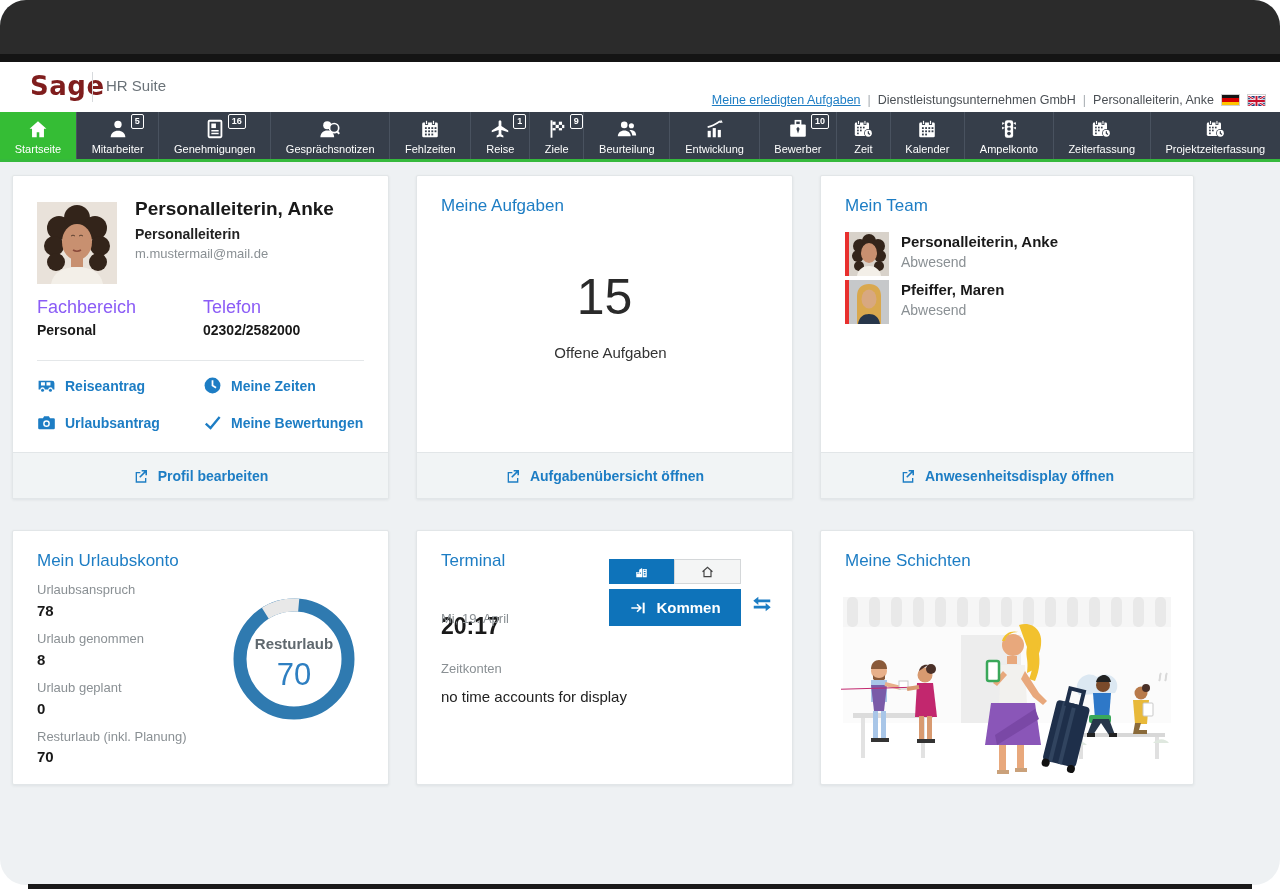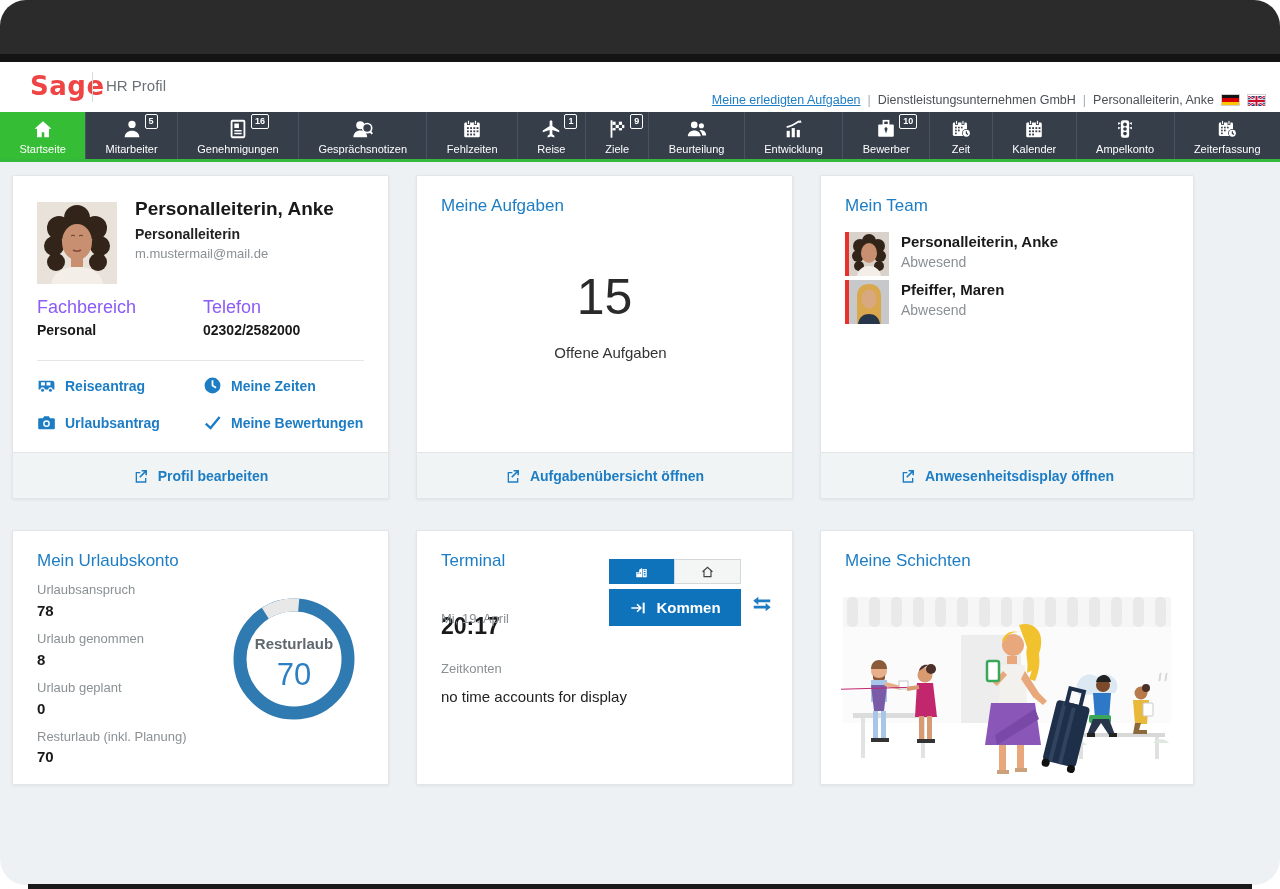--- a/index.html
+++ b/index.html
@@ -4,21 +4,21 @@
 <style>
   html,body{margin:0;padding:0;background:#fff;}
   .stage{position:relative;width:1280px;height:889px;background:#fff;font-family:"Liberation Sans",sans-serif;overflow:hidden;}
   .bottom-strip{position:absolute;left:28px;right:28px;bottom:0;height:5px;background:#191919;}
   .app{position:absolute;left:0;top:0;right:0;bottom:4px;border-radius:26px;overflow:hidden;background:#eef1f3;}
   .titlebar{height:54px;background:#2b2b2b;}
   .titlebar-edge{height:8px;background:#141414;}
 
   
   .header{height:50px;background:#fff;position:relative;}
-  .logo{position:absolute;left:30px;top:9px;font-size:26px;font-weight:bold;color:#ef4444;letter-spacing:.5px;font-family:"DejaVu Sans",sans-serif;}
+  .logo{position:absolute;left:30px;top:9px;font-size:26px;font-weight:bold;color:#7f1d1d;letter-spacing:.5px;font-family:"DejaVu Sans",sans-serif;}
   .logo-div{position:absolute;left:92px;top:10px;width:1px;height:30px;background:#d7dadd;}
   .product{position:absolute;left:106px;top:15px;font-size:15px;color:#6a7278;}
   .header-right{position:absolute;right:14px;bottom:5px;display:flex;align-items:center;gap:7px;font-size:12.5px;color:#4a4f54;}
   .header-link{color:#1d7dc4;text-decoration:underline;cursor:pointer;}
   .hsep{color:#a7adb2;}
   .flag{width:19px;height:12px;display:inline-block;border:1px solid #d0d0d0;box-sizing:border-box;cursor:pointer;}
   .flag-de{background:linear-gradient(#141414 33%,#d60000 33%,#d60000 66%,#ffc400 66%);}
 
   
   .nav{height:47px;background:#363e4a;display:flex;border-bottom:3px solid #35b93c;}
@@ -97,21 +97,21 @@
 <body>
 
 <div class="stage">
   <div class="app">
     <div class="titlebar"></div>
     <div class="titlebar-edge"></div>
 
     <div class="header">
       <div class="logo">Sage</div>
       <div class="logo-div"></div>
-      <div class="product">HR Profil</div>
+      <div class="product">HR Suite</div>
       <div class="header-right">
         <span class="header-link">Meine erledigten Aufgaben</span>
         <span class="hsep">|</span>
         <span>Dienstleistungsunternehmen GmbH</span>
         <span class="hsep">|</span>
         <span>Personalleiterin, Anke</span>
         <span class="flag flag-de"></span>
         <span class="flag"><svg width="17" height="10" viewBox="0 0 20 12">
               <rect width="20" height="12" fill="#1b3c7a"></rect>
               <path d="M0 0 20 12M20 0 0 12" stroke="#fff" stroke-width="3"></path>
@@ -316,20 +316,41 @@
                 <rect x="5" y="12.7" width="1.8" height="1.8"></rect>
                 <rect x="8.2" y="12.7" width="1.8" height="1.8"></rect>
                 <rect x="5" y="15.9" width="1.8" height="1.8"></rect>
               </g>
               <circle cx="17.3" cy="16.7" r="4.6" fill="#363e4a"></circle>
               <circle cx="17.3" cy="16.7" r="3.8" fill="#fff"></circle>
               <path d="M17.3 14.4v2.3l1.8 1.2" stroke="#363e4a" stroke-width="1.3" fill="none"></path>
             </svg>
           </span>
         <span class="nav-label">Zeiterfassung</span>
+      </div>
+      <div class="nav-item">
+        <span class="icon-wrap">
+            <svg class="nav-icon" width="23" height="22" viewBox="0 0 24 24">
+              <rect x="2.5" y="5" width="15.5" height="14.5" rx="1.5" fill="#fff"></rect>
+              <rect x="5.5" y="2.8" width="2.2" height="4.2" fill="#fff" stroke="#363e4a" stroke-width="1"></rect>
+              <rect x="12.5" y="2.8" width="2.2" height="4.2" fill="#fff" stroke="#363e4a" stroke-width="1"></rect>
+              <g fill="#363e4a">
+                <rect x="5" y="9.5" width="1.8" height="1.8"></rect>
+                <rect x="8.2" y="9.5" width="1.8" height="1.8"></rect>
+                <rect x="11.4" y="9.5" width="1.8" height="1.8"></rect>
+                <rect x="5" y="12.7" width="1.8" height="1.8"></rect>
+                <rect x="8.2" y="12.7" width="1.8" height="1.8"></rect>
+                <rect x="5" y="15.9" width="1.8" height="1.8"></rect>
+              </g>
+              <circle cx="17.3" cy="16.7" r="4.6" fill="#363e4a"></circle>
+              <circle cx="17.3" cy="16.7" r="3.8" fill="#fff"></circle>
+              <path d="M17.3 14.4v2.3l1.8 1.2" stroke="#363e4a" stroke-width="1.3" fill="none"></path>
+            </svg>
+          </span>
+        <span class="nav-label">Projektzeiterfassung</span>
       </div>
     </div>
 
     <div class="content">
 
       <div class="card" id="card-profile">
         <div class="p-photo">
           <svg width="80" height="82" viewBox="0 0 80 82">
               <rect width="80" height="82" fill="#e9e2da"></rect>
               <g fill="#33241a">

